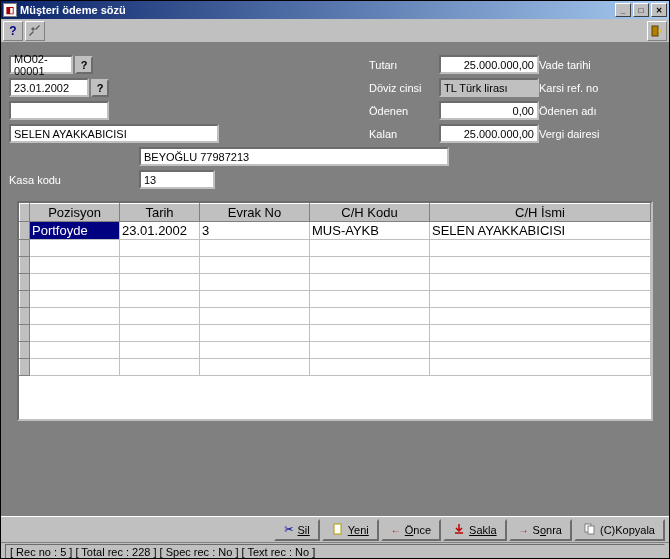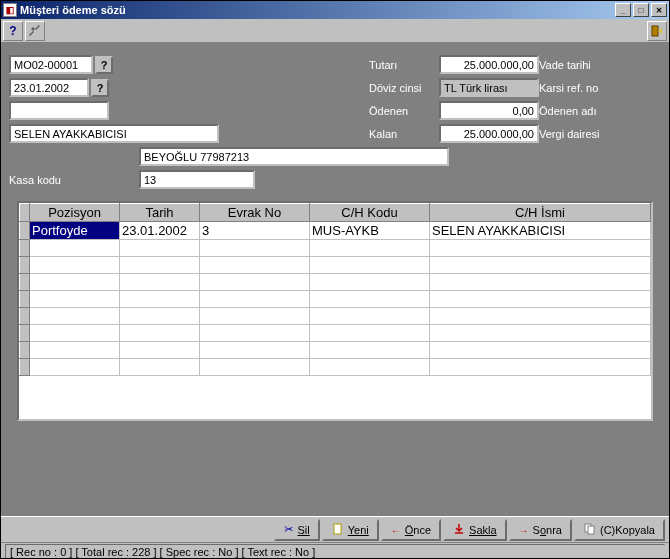--- a/index.html
+++ b/index.html
@@ -216,21 +216,21 @@
         <path d="M7 6 L11 3 L11 9 Z" fill="#e0c040"></path>
       </svg>
   </div>
 </div>
 
 <div class="mainarea">
 
   <div class="formgrid">
 
     <div class="hrow">
-      <div class="input-sunken" style="width:84px">
+      <div class="input-sunken" style="width:64px">
           <span>MO02-00001</span>
         </div>
       <div class="qbtn">?</div>
     </div>
     <div></div>
     <div class="lbl">Tutarı</div>
     <div class="input-sunken right">
         <span>25.000.000,00</span>
       </div>
 
@@ -272,21 +272,21 @@
     <div class="lbl">Vergi dairesi</div>
     <div style="grid-column: 2 / span 3;">
       <div class="input-sunken" style="width:310px">
           <span>BEYOĞLU 77987213</span>
         </div>
     </div>
     <div></div>
 
     <div class="lbl">Kasa kodu</div>
     <div class="hrow">
-      <div class="input-sunken" style="width:116px">
+      <div class="input-sunken" style="width:76px">
           <span>13</span>
         </div>
     </div>
     <div></div>
       <div></div>
       <div></div>
   </div>
 
   <div class="tablewrap">
     <table class="grid">
@@ -419,14 +419,14 @@
       <svg class="ico" viewBox="0 0 12 12">
           <rect x="1" y="1" width="6" height="8" fill="#fff" stroke="#808080"></rect>
           <rect x="4" y="3" width="6" height="8" fill="#fff" stroke="#808080"></rect>
         </svg>
     </span>
     <span>(C)Kopyala</span>
   </div>
 </div>
 
 <div class="statusbar">
-  <div class="panel" style="flex:1">[ Rec no :     0  ] [ Total rec :   228  ] [ Spec rec : No ] [ Text rec : No  ]</div>
+  <div class="panel" style="flex:1">[ Rec no :     5  ] [ Total rec :   228  ] [ Spec rec : No ] [ Text rec : No  ]</div>
 </div>
 
 </body></html>

